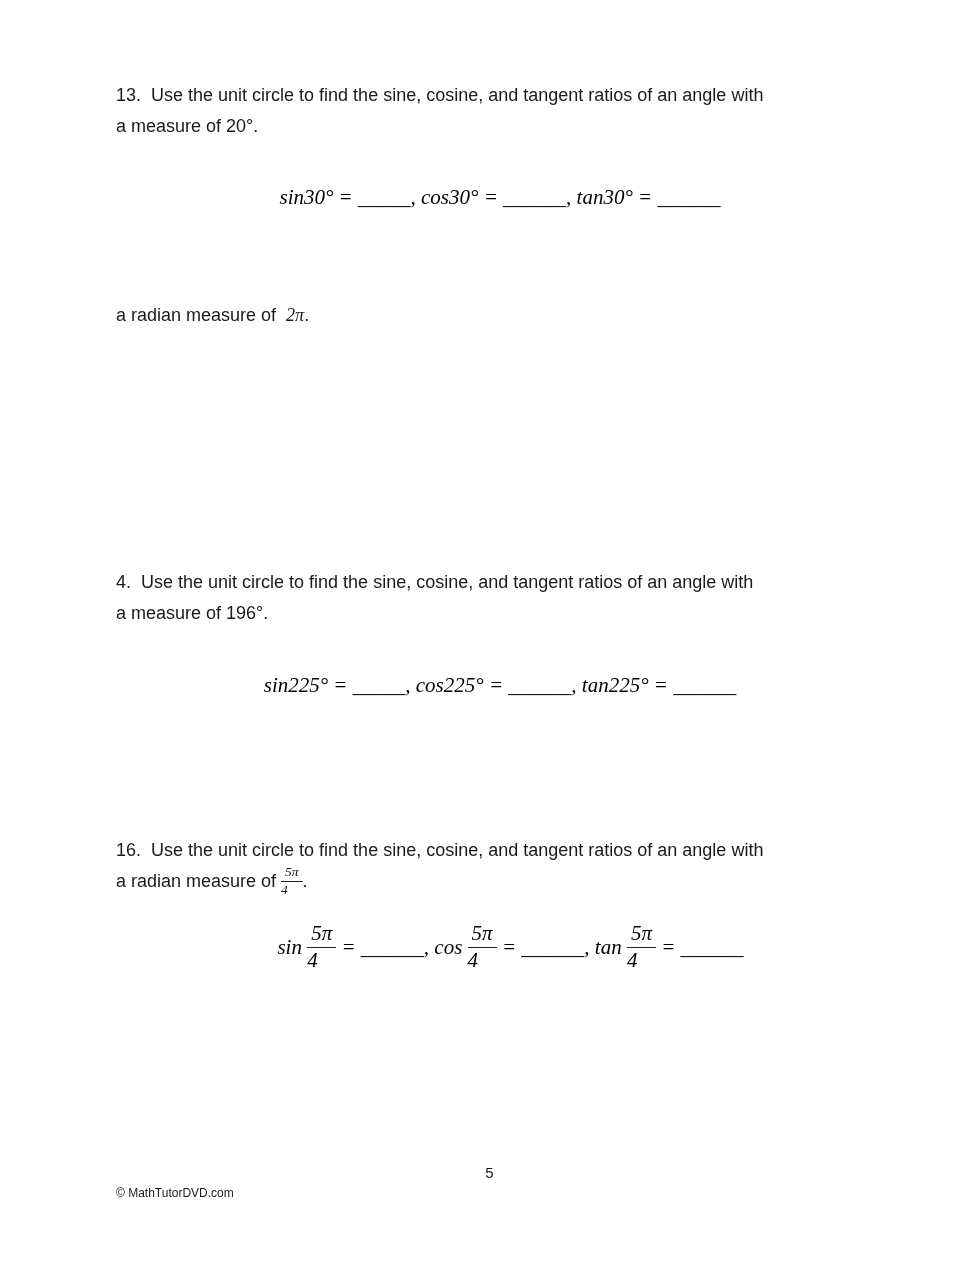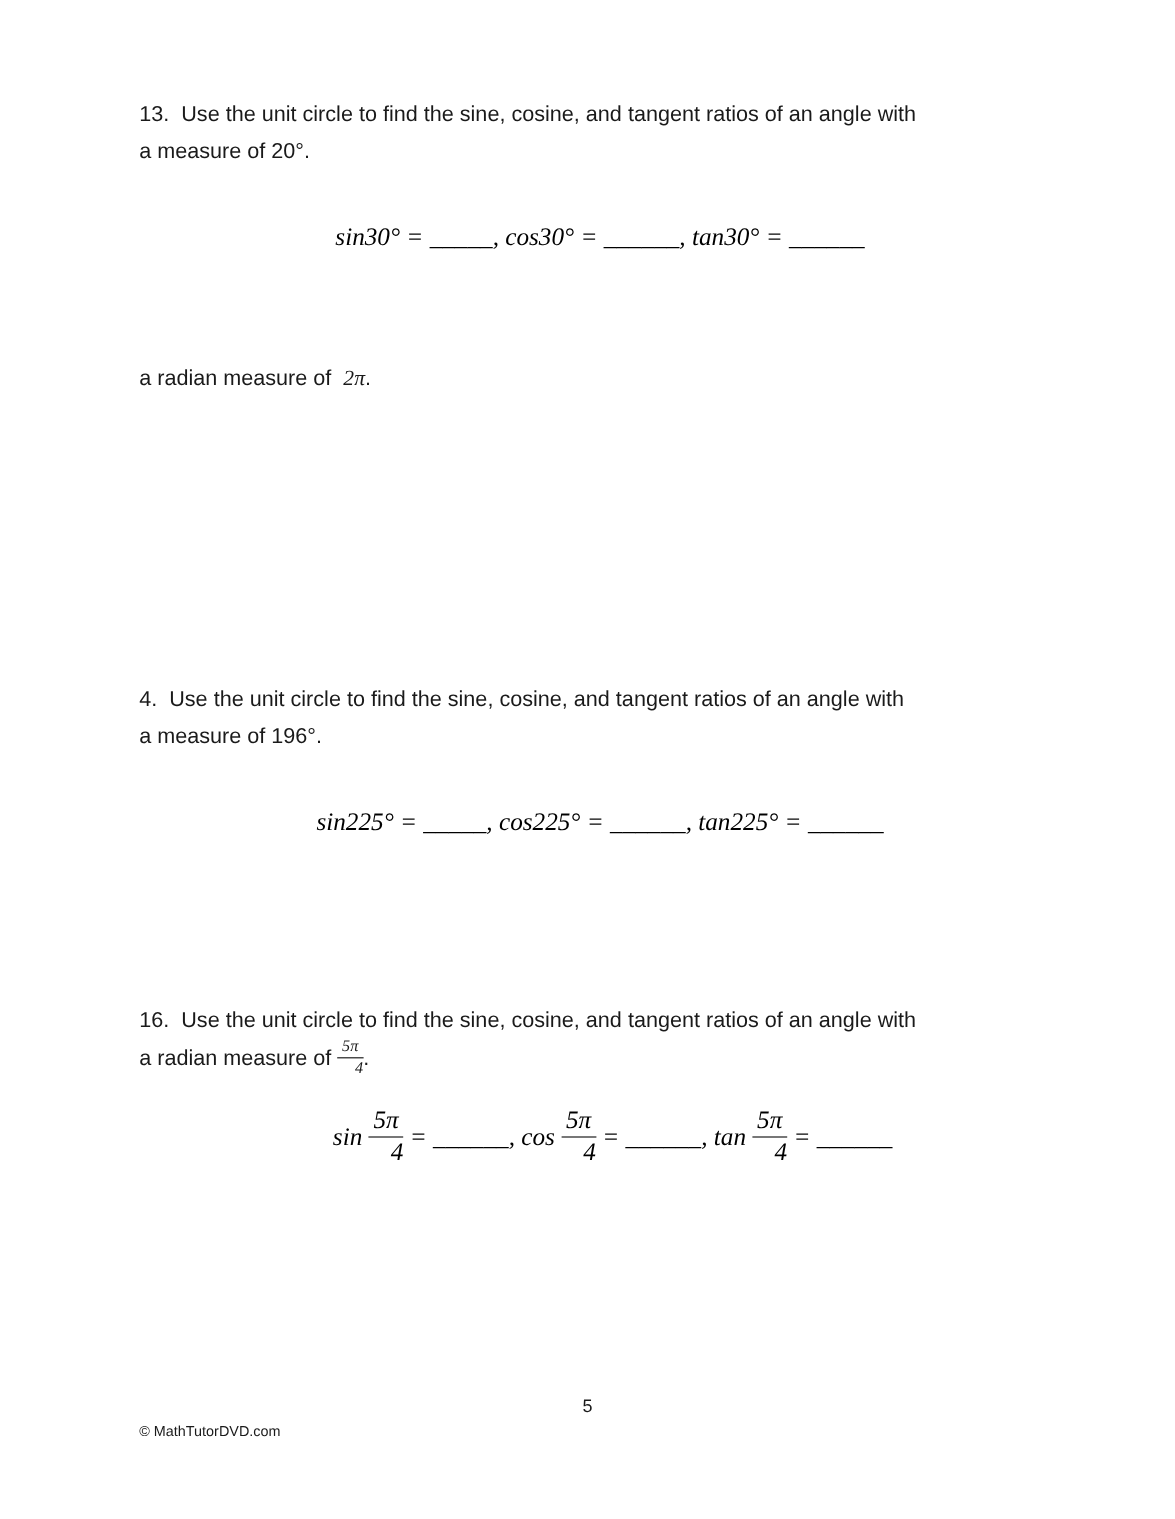--- a/index.html
+++ b/index.html
@@ -33,21 +33,21 @@
     font-family: "Liberation Serif", serif;
     font-style: italic;
     font-size: 21px;
     white-space: pre;
     color: #000000;
   }
   .eq > span { white-space: pre; }
   .frac {
     display: inline-block;
     vertical-align: middle;
-    text-align: right;
+    text-align: left;
     line-height: 1.12;
     position: relative;
     top: -2px;
   }
   .frac .fnum {
     display: block;
     border-bottom: 1.6px solid #1f1f1f;
     padding: 0 4px 1px 4px;
   }
   .frac .fden { display: block; padding-top: 1px; }

